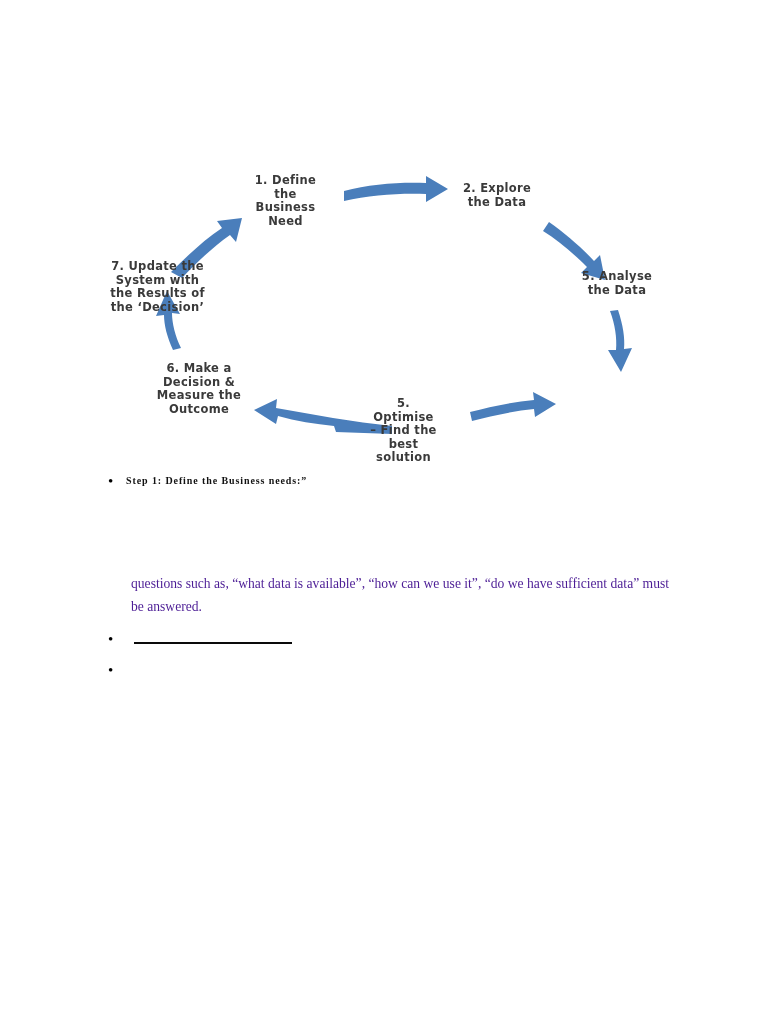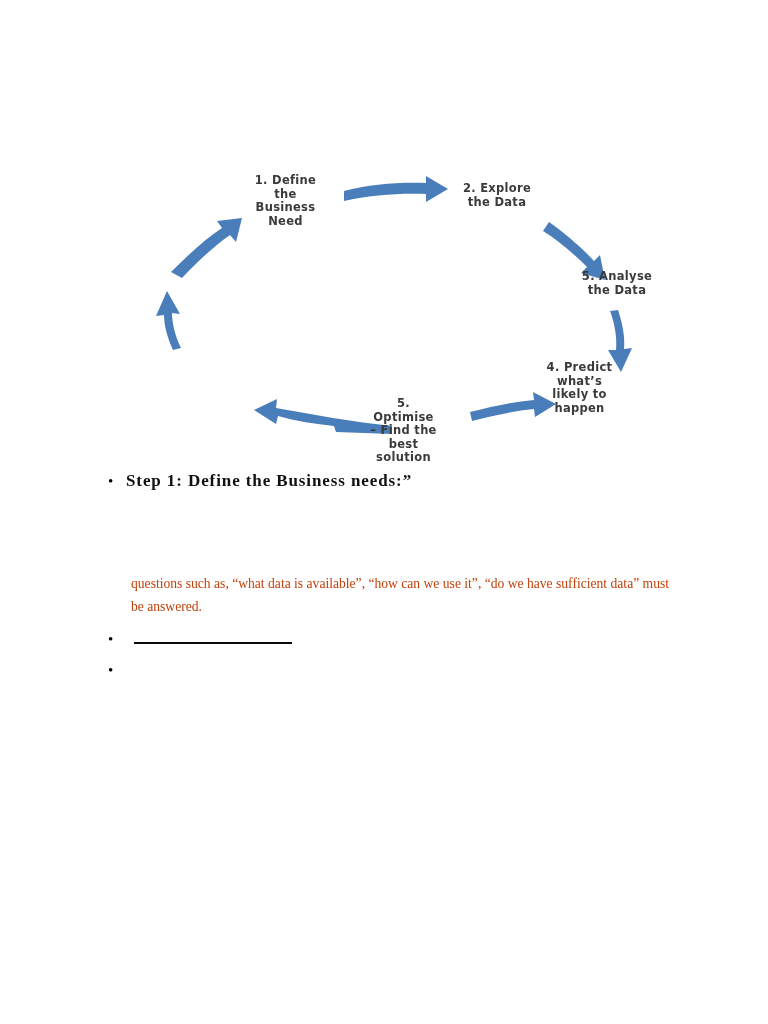--- a/index.html
+++ b/index.html
@@ -78,21 +78,21 @@
     font-size: 15px;
     line-height: 18px;
     color: #000;
     text-align: left;
   }
   .bullet-dot::before { content: "\2022"; }
 
   .bullet-text-bold {
     font-family: "Liberation Serif", "DejaVu Serif", serif;
     font-weight: bold;
-    font-size: 17px;
+    font-size: 10px;
     line-height: 18px;
     letter-spacing: 0.9px;
     color: #111;
     white-space: nowrap;
   }
 
   .row-step1  { left: 108px; top: 472px; }
   .row-rule   { left: 108px; top: 630px; }
   .row-empty  { left: 108px; top: 661px; }
 
@@ -105,21 +105,21 @@
   }
 
   .paragraph {
     position: absolute;
     left: 131px;
     top: 572px;
     width: 549px;
     font-family: "Liberation Serif", "DejaVu Serif", serif;
     font-size: 13.6px;
     line-height: 23px;
-    color: #c2410c;
+    color: #4c1d95;
     text-align: left;
   }
 </style>
 </head>
 <body>
 
 <div class="page">
 
   <div class="diagram">
 
@@ -160,29 +160,33 @@
     </svg>
 
     <div class="node-label n1">1. Define
 the
 Business
 Need</div>
     <div class="node-label n2">2. Explore
 the Data</div>
     <div class="node-label n3">5. Analyse
 the Data</div>
-    <div class="node-label n4">4. Predict
-what’s
-likely to
-happen</div>
     <div class="node-label n5">5.
 Optimise
 – Find the
 best
 solution</div>
+    <div class="node-label n6">6. Make a
+Decision &amp;
+Measure the
+Outcome</div>
+    <div class="node-label n7">7. Update the
+System with
+the Results of
+the ‘Decision’</div>
   </div>
 
   <div class="body-block">
 
     <div class="bullet-row row-step1">
       <span class="bullet-dot"></span>
       <span class="bullet-text-bold">Step 1: Define the Business needs:”</span>
     </div>
 
     <div class="paragraph">questions such as, “what data is available”, “how can we use it”, “do we have sufficient data” must be answered.</div>

